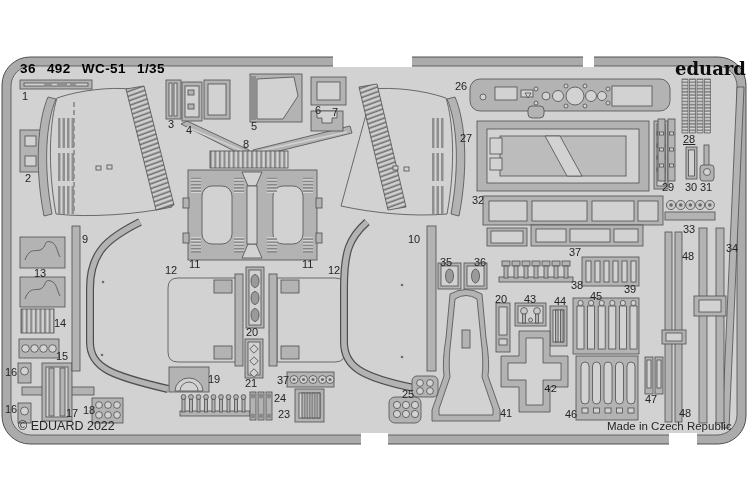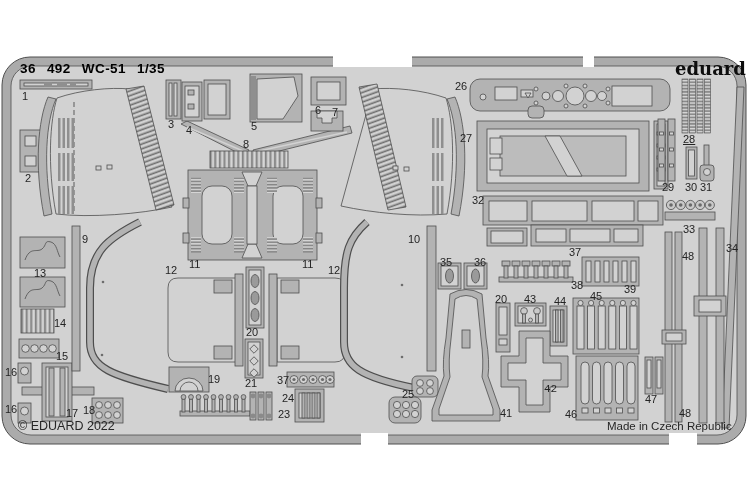--- a/index.html
+++ b/index.html
@@ -577,21 +577,21 @@
       <span class="plabel" style="left: 56px; top: 331px; margin-top: 20px;">15</span>
       <span class="plabel" style="left: 5px; top: 367px;">16</span>
       <span class="plabel" style="left: 5px; top: 404px;">16</span>
       <span class="plabel" style="left: 66px; top: 408px;">17</span>
       <span class="plabel" style="left: 83px; top: 405px;">18</span>
       <span class="plabel" style="left: 208px; top: 374px;">19</span>
       <span class="plabel" style="left: 246px; top: 327px;">20</span>
       <span class="plabel" style="left: 245px; top: 378px;">21</span>
       <span class="plabel" style="left: 277px; top: 375px;">37</span>
       <span class="plabel" style="left: 278px; top: 409px;">23</span>
-      <span class="plabel" style="left: 282px; top: 393px; text-align: center;">24</span>
+      <span class="plabel" style="left: 274px; top: 393px; text-align: center;">24</span>
       <span class="plabel" style="left: 402px; top: 389px;">25</span>
       <span class="plabel" style="left: 455px; top: 81px;">26</span>
       <span class="plabel" style="left: 460px; top: 133px;">27</span>
       <span class="plabel" style="left: 683px; top: 134px; text-decoration: underline;">28</span>
       <span class="plabel" style="left: 662px; top: 182px;">29</span>
       <span class="plabel" style="left: 685px; top: 182px;">30</span>
       <span class="plabel" style="left: 700px; top: 182px;">31</span>
       <span class="plabel" style="left: 472px; top: 195px;">32</span>
       <span class="plabel" style="left: 683px; top: 224px;">33</span>
       <span class="plabel" style="left: 726px; top: 243px;">34</span>

